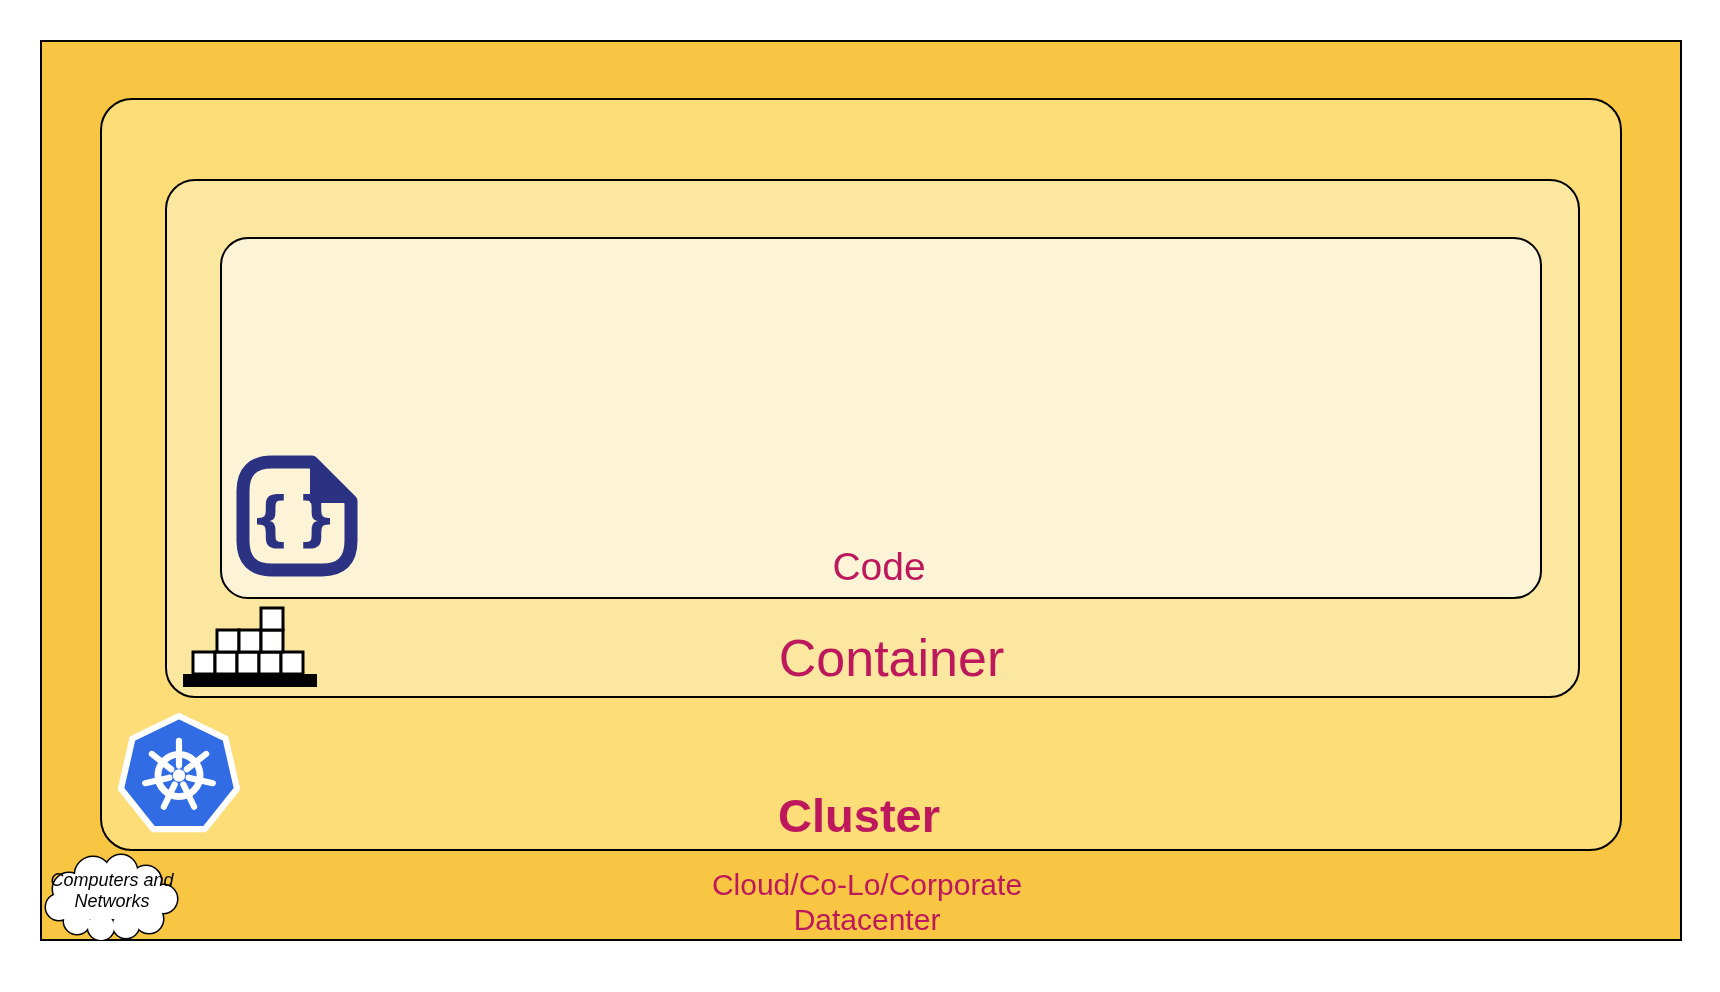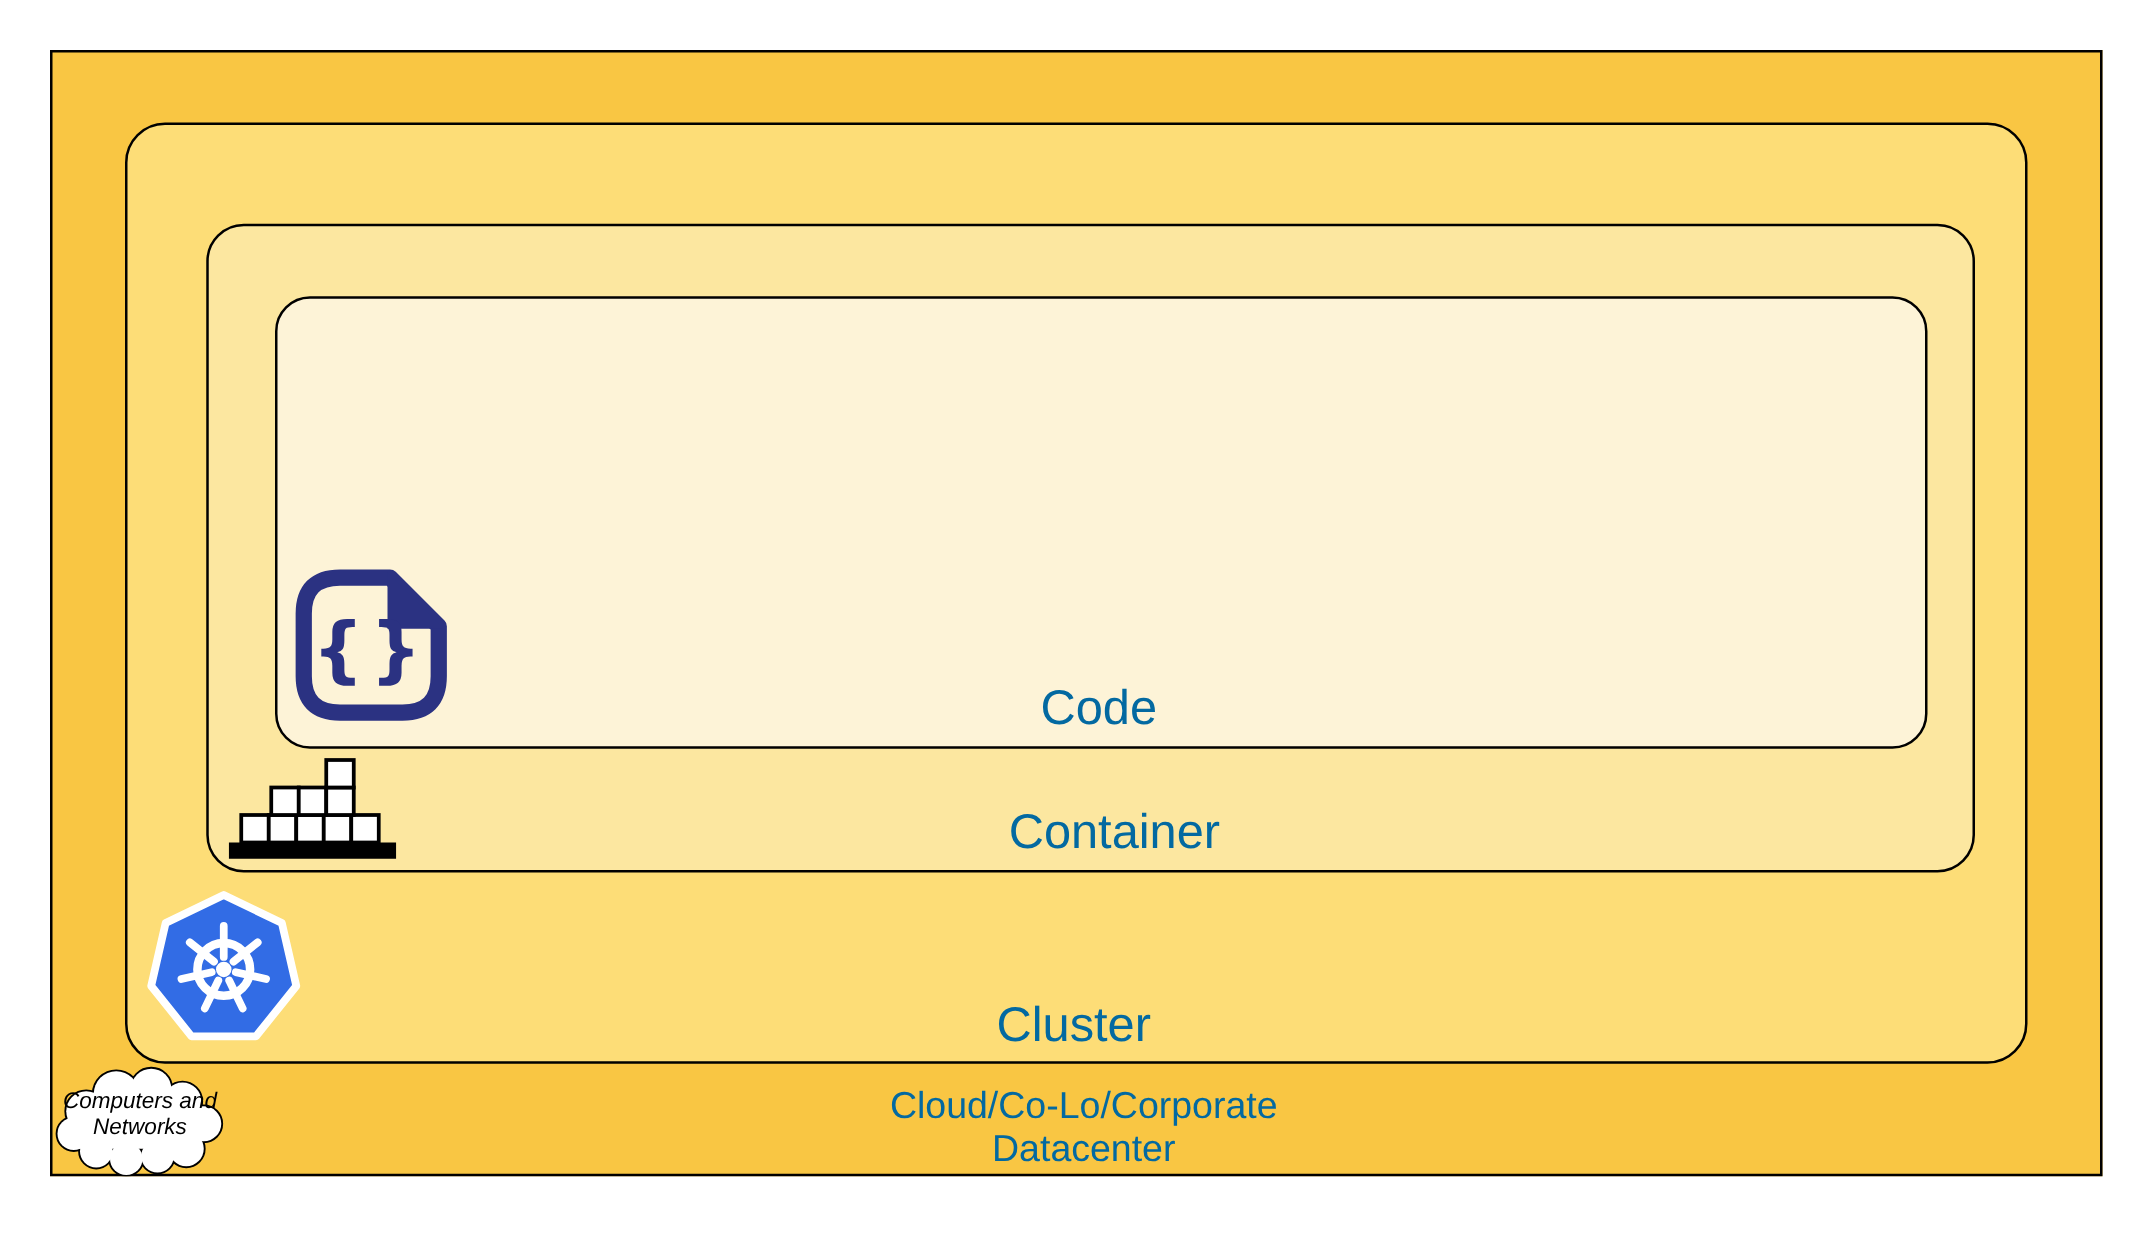--- a/index.html
+++ b/index.html
@@ -14,31 +14,31 @@
   .layer {
     position: absolute;
     border: 2px solid #000;
     box-sizing: border-box;
   }
   .layer-label {
     position: absolute;
     left: 0;
     right: 4px;
     text-align: center;
-    color: #0369a1;
+    color: #be185d;
     white-space: pre-line;
   }
   .datacenter { left: 40px; top: 40px; width: 1642px; height: 901px; border-radius: 0; }
   .cluster    { left: 100px; top: 98px;  width: 1522px; height: 753px; border-radius: 32px; }
   .container-layer { left: 165px; top: 179px; width: 1415px; height: 519px; border-radius: 30px; }
   .code       { left: 220px; top: 237px; width: 1322px; height: 362px; border-radius: 28px; }
 
   .code-label      { bottom: 8px;  font-size: 39px; }
-  .container-label { bottom: 8px;  font-size: 39px; padding-left: 42px; }
-  .cluster-label   { bottom: 6px;  font-size: 39px; }
+  .container-label { bottom: 8px;  font-size: 52px; padding-left: 42px; }
+  .cluster-label   { bottom: 6px;  font-size: 47px; font-weight: bold; }
   .datacenter-label{ bottom: 2px;  font-size: 30px; line-height: 35px; padding-left: 16px; }
 
   .icon { position: absolute; }
   .code-file-icon      { left: 236px; top: 455px; width: 122px; height: 122px; }
   .container-stack-icon{ left: 183px; top: 606px; width: 134px; height: 82px; }
   .kubernetes-icon     { left: 117px; top: 712px; width: 124px; height: 127px; }
 
   .cloud-callout { position: absolute; left: 41px; top: 851px; width: 142px; height: 90px; }
   .cloud-callout svg { position: absolute; left: 0; top: 0; }
   .cloud-text {

